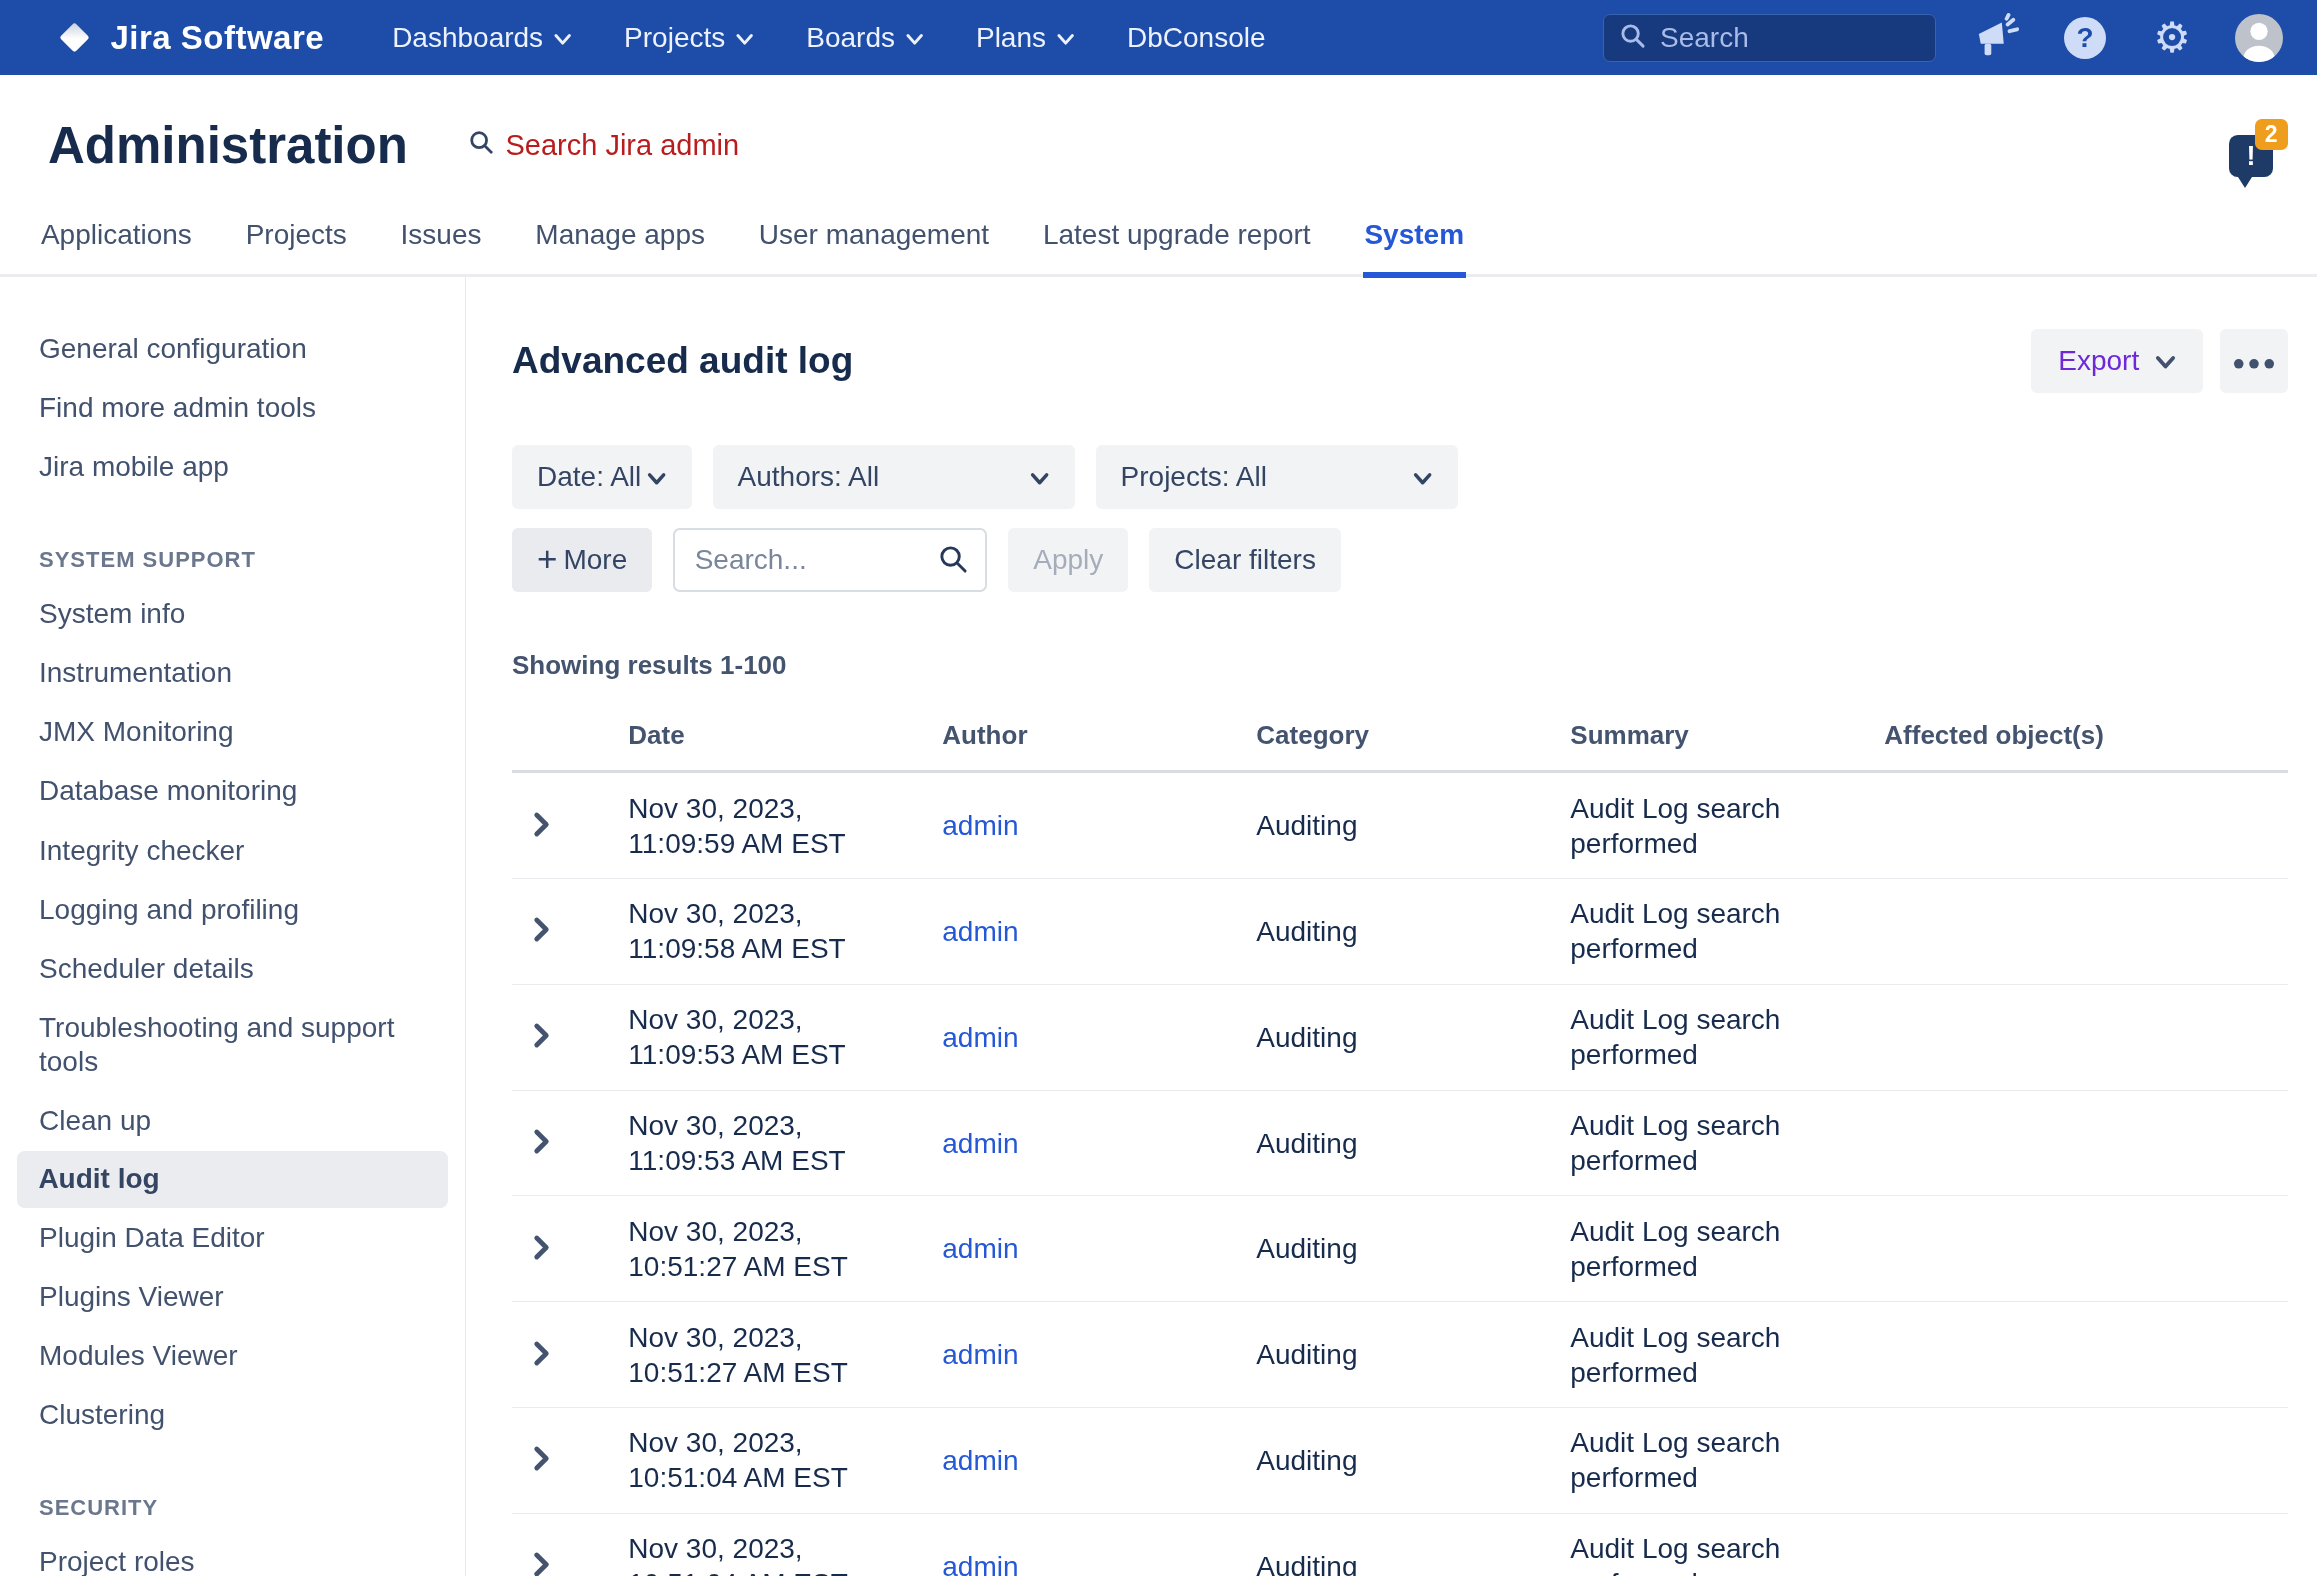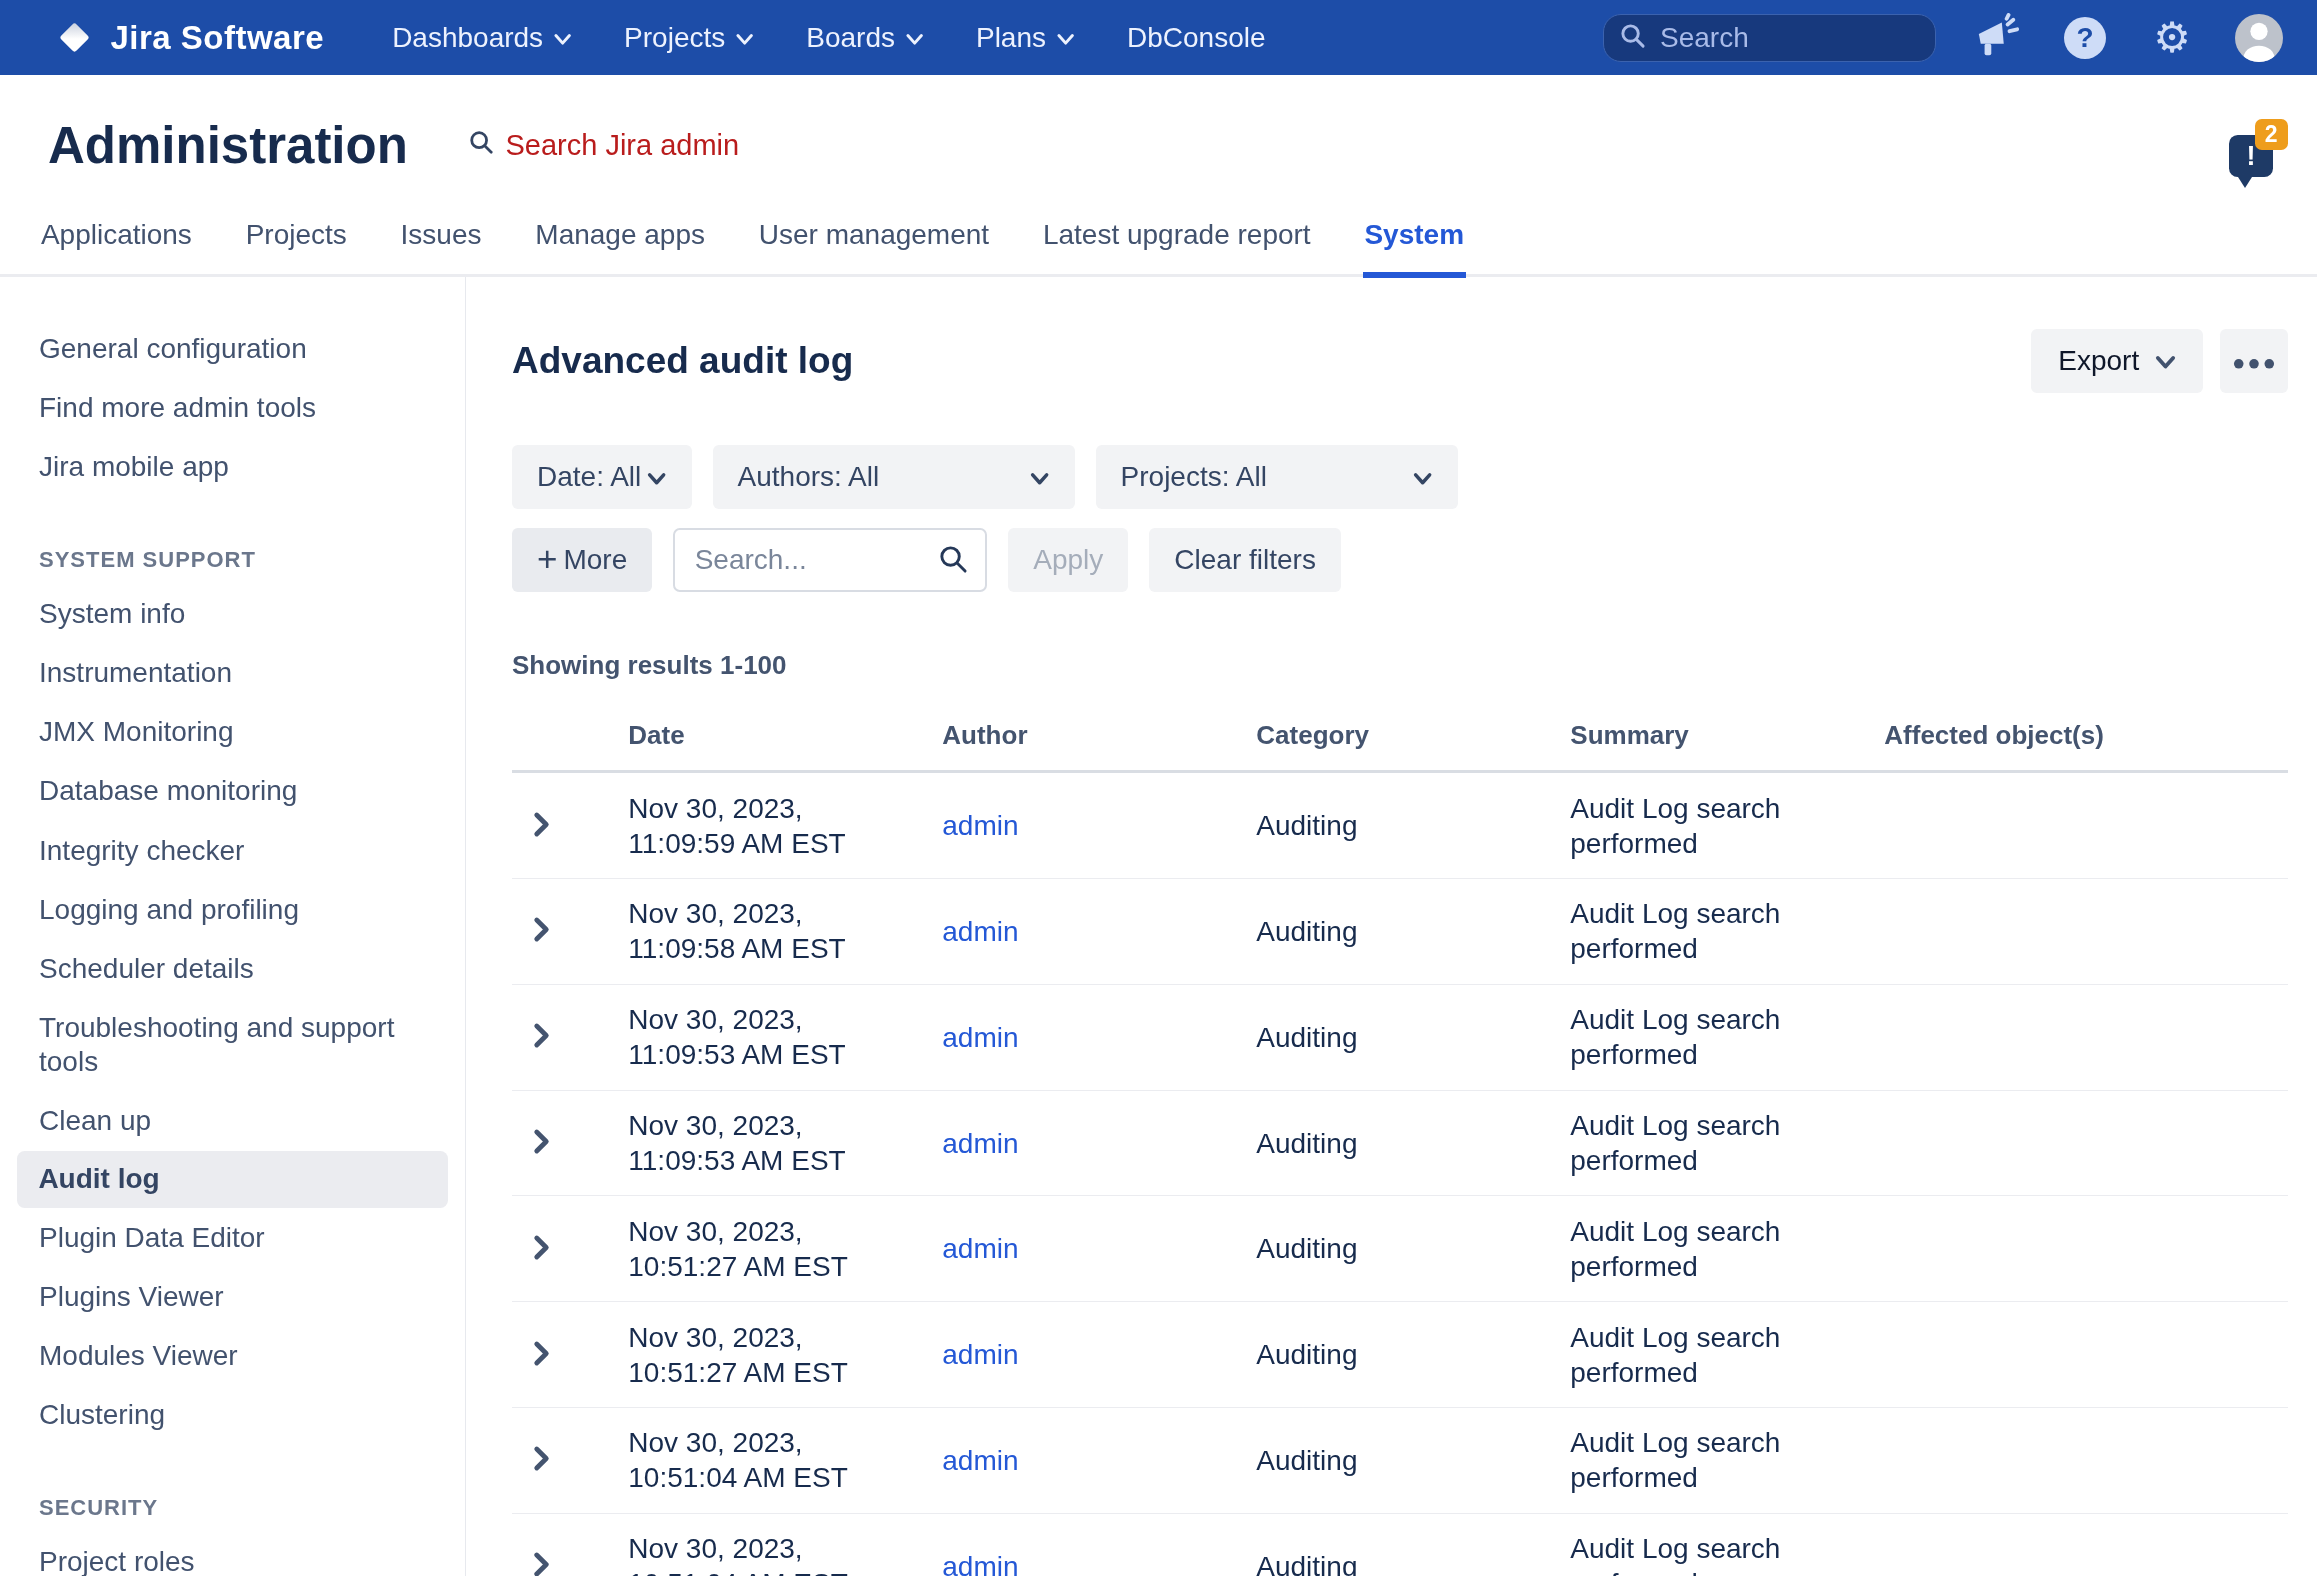--- a/index.html
+++ b/index.html
@@ -8,21 +8,21 @@
 
   
   .topnav{height:75px;background:#1D4DA8;display:flex;align-items:center;padding:14px 33px;box-sizing:border-box;}
   .brand{display:flex;align-items:center;gap:15.4px;margin-left:21px;}
   .brand svg{display:block;}
   .brand-name{color:#fff;font-size:33px;font-weight:600;letter-spacing:0.5px;}
   .nav-items{display:flex;align-items:center;gap:52px;margin-left:68px;}
   .nav-item{display:flex;align-items:center;gap:9.7px;color:#EDF2FE;font-size:28px;font-weight:500;cursor:pointer;}
   .nav-item svg{margin-top:3.9px;}
   .nav-right{margin-left:auto;display:flex;align-items:center;gap:37px;}
-  .nav-search{width:333px;height:48px;background:#17397D;border:1.9px solid #3B62AE;border-radius:18px;display:flex;align-items:center;padding:0 15.4px;box-sizing:border-box;gap:11.6px;}
+  .nav-search{width:333px;height:48px;background:#17397D;border:1.9px solid #3B62AE;border-radius:7px;display:flex;align-items:center;padding:0 15.4px;box-sizing:border-box;gap:11.6px;}
   .nav-search input{flex:1;background:transparent;border:none;outline:none;color:#D9E2F8;font-size:28px;font-family:inherit;}
   .nav-search input::placeholder{color:#A9BBE8;}
   .icon-btn{display:flex;align-items:center;justify-content:center;width:50px;height:50px;cursor:pointer;}
   .help-circle{width:42px;height:42px;border-radius:50%;background:#CEDCF7;color:#1D4DA8;font-size:28px;font-weight:700;display:flex;align-items:center;justify-content:center;}
   .gear{color:#CEDCF7;font-size:42px;line-height:1;}
   .avatar{width:48px;height:48px;border-radius:50%;background:#BDC2CB;overflow:hidden;display:flex;align-items:flex-end;justify-content:center;}
 
   
   .admin-header{position:relative;display:flex;align-items:center;padding:41px 35px 0 48px;}
   .admin-header h1{margin:0;font-size:51px;font-weight:700;color:#172B4D;}
@@ -42,21 +42,21 @@
   .content{display:flex;height:1299px;overflow:hidden;}
   .sidebar{width:466px;min-width:466px;border-right:1.9px solid #E7E9EE;padding-top:42px;box-sizing:border-box;overflow:hidden;}
   .side-item{display:block;padding:12.6px 29px 12.6px 39px;font-size:28px;line-height:34px;color:#42526E;cursor:pointer;}
   .side-item.selected{background:#EBECF0;border-radius:7.7px;margin:0 17.4px;padding:11.6px 11.6px 11.6px 21px;font-weight:700;color:#344563;}
   .side-header{margin:50px 0 11.6px 39px;font-size:22px;font-weight:700;letter-spacing:1px;color:#6B778C;}
 
   main{flex:1;padding:52px 29px 0 46px;box-sizing:border-box;overflow:hidden;}
   .page-head{display:flex;align-items:center;justify-content:space-between;}
   .page-head h2{margin:0;font-size:37px;font-weight:700;color:#172B4D;}
   .actions{display:flex;gap:17.4px;}
-  .btn{display:flex;align-items:center;justify-content:center;gap:15.4px;height:64px;padding:0 27px;background:#F2F3F5;border:none;border-radius:5.8px;font-size:28px;font-weight:500;color:#0f172a;font-family:inherit;cursor:pointer;}
+  .btn{display:flex;align-items:center;justify-content:center;gap:15.4px;height:64px;padding:0 27px;background:#F2F3F5;border:none;border-radius:5.8px;font-size:28px;font-weight:500;color:#6d28d9;font-family:inherit;cursor:pointer;}
   .btn.icon-only{width:68px;padding:0;}
 
   .filters-row{display:flex;gap:21px;margin-top:52px;}
   .filters-row.second{margin-top:19.3px;}
   .f-btn{display:flex;align-items:center;gap:6px;height:64px;padding:0 25px;background:#F2F3F5;border:none;border-radius:5.8px;font-size:28px;color:#344563;font-family:inherit;cursor:pointer;}
   .f-btn.wide{width:362px;justify-content:space-between;box-sizing:border-box;}
   .f-btn.more{background:#E9EBEF;font-weight:500;}
   .f-btn .plus{font-size:35px;font-weight:400;line-height:1;margin-top:-2.9px;}
   .f-btn.apply{color:#A5ADBA;cursor:default;}
   .search-box{display:flex;align-items:center;height:64px;width:314px;background:#fff;border:2.9px solid #D8DCE3;border-radius:6.8px;padding:0 17.4px;box-sizing:border-box;gap:9.7px;}

